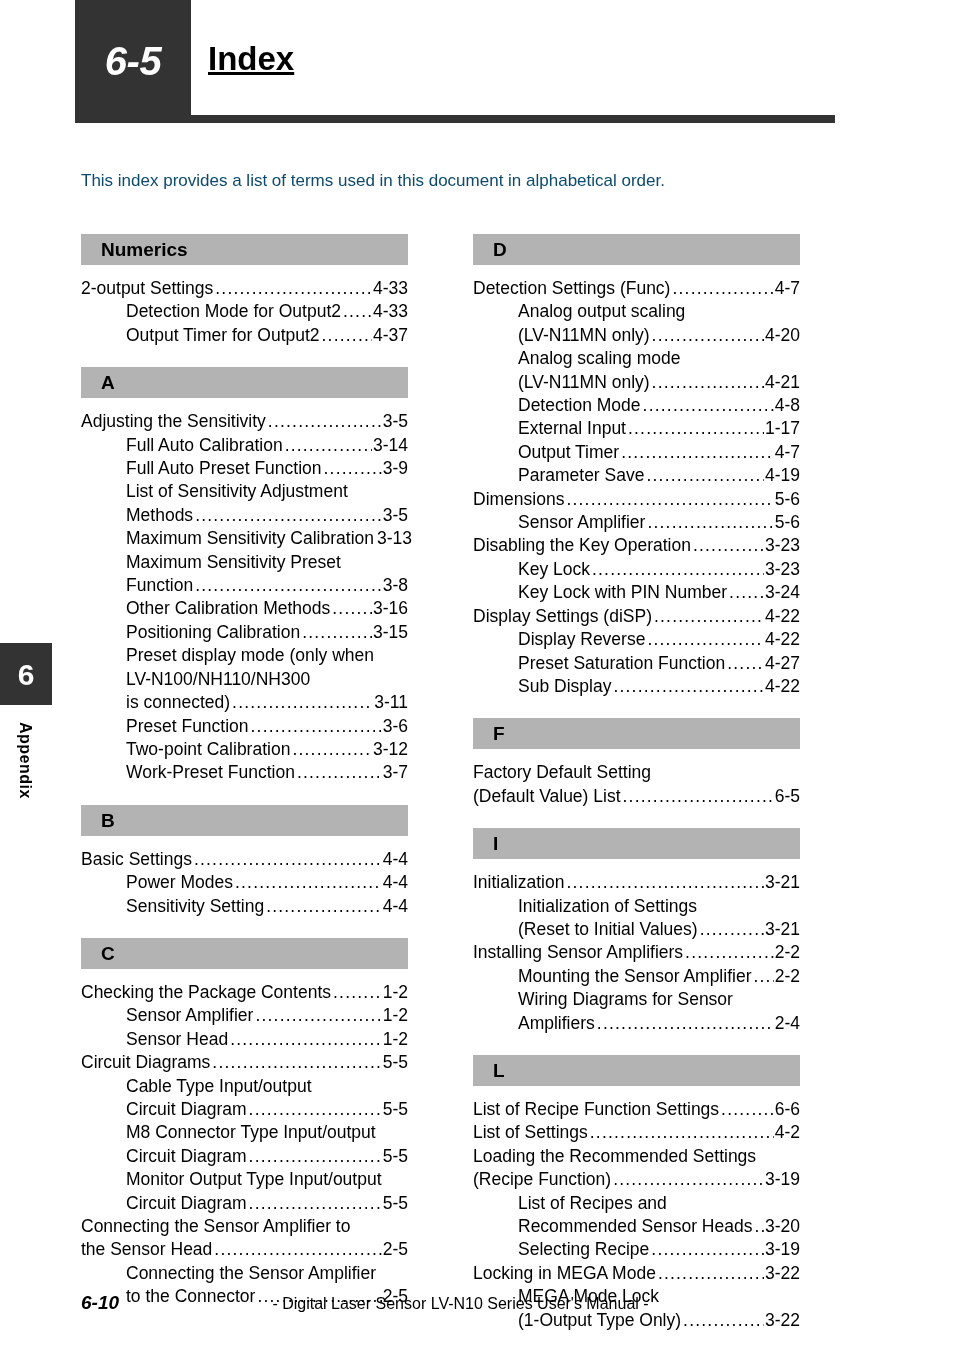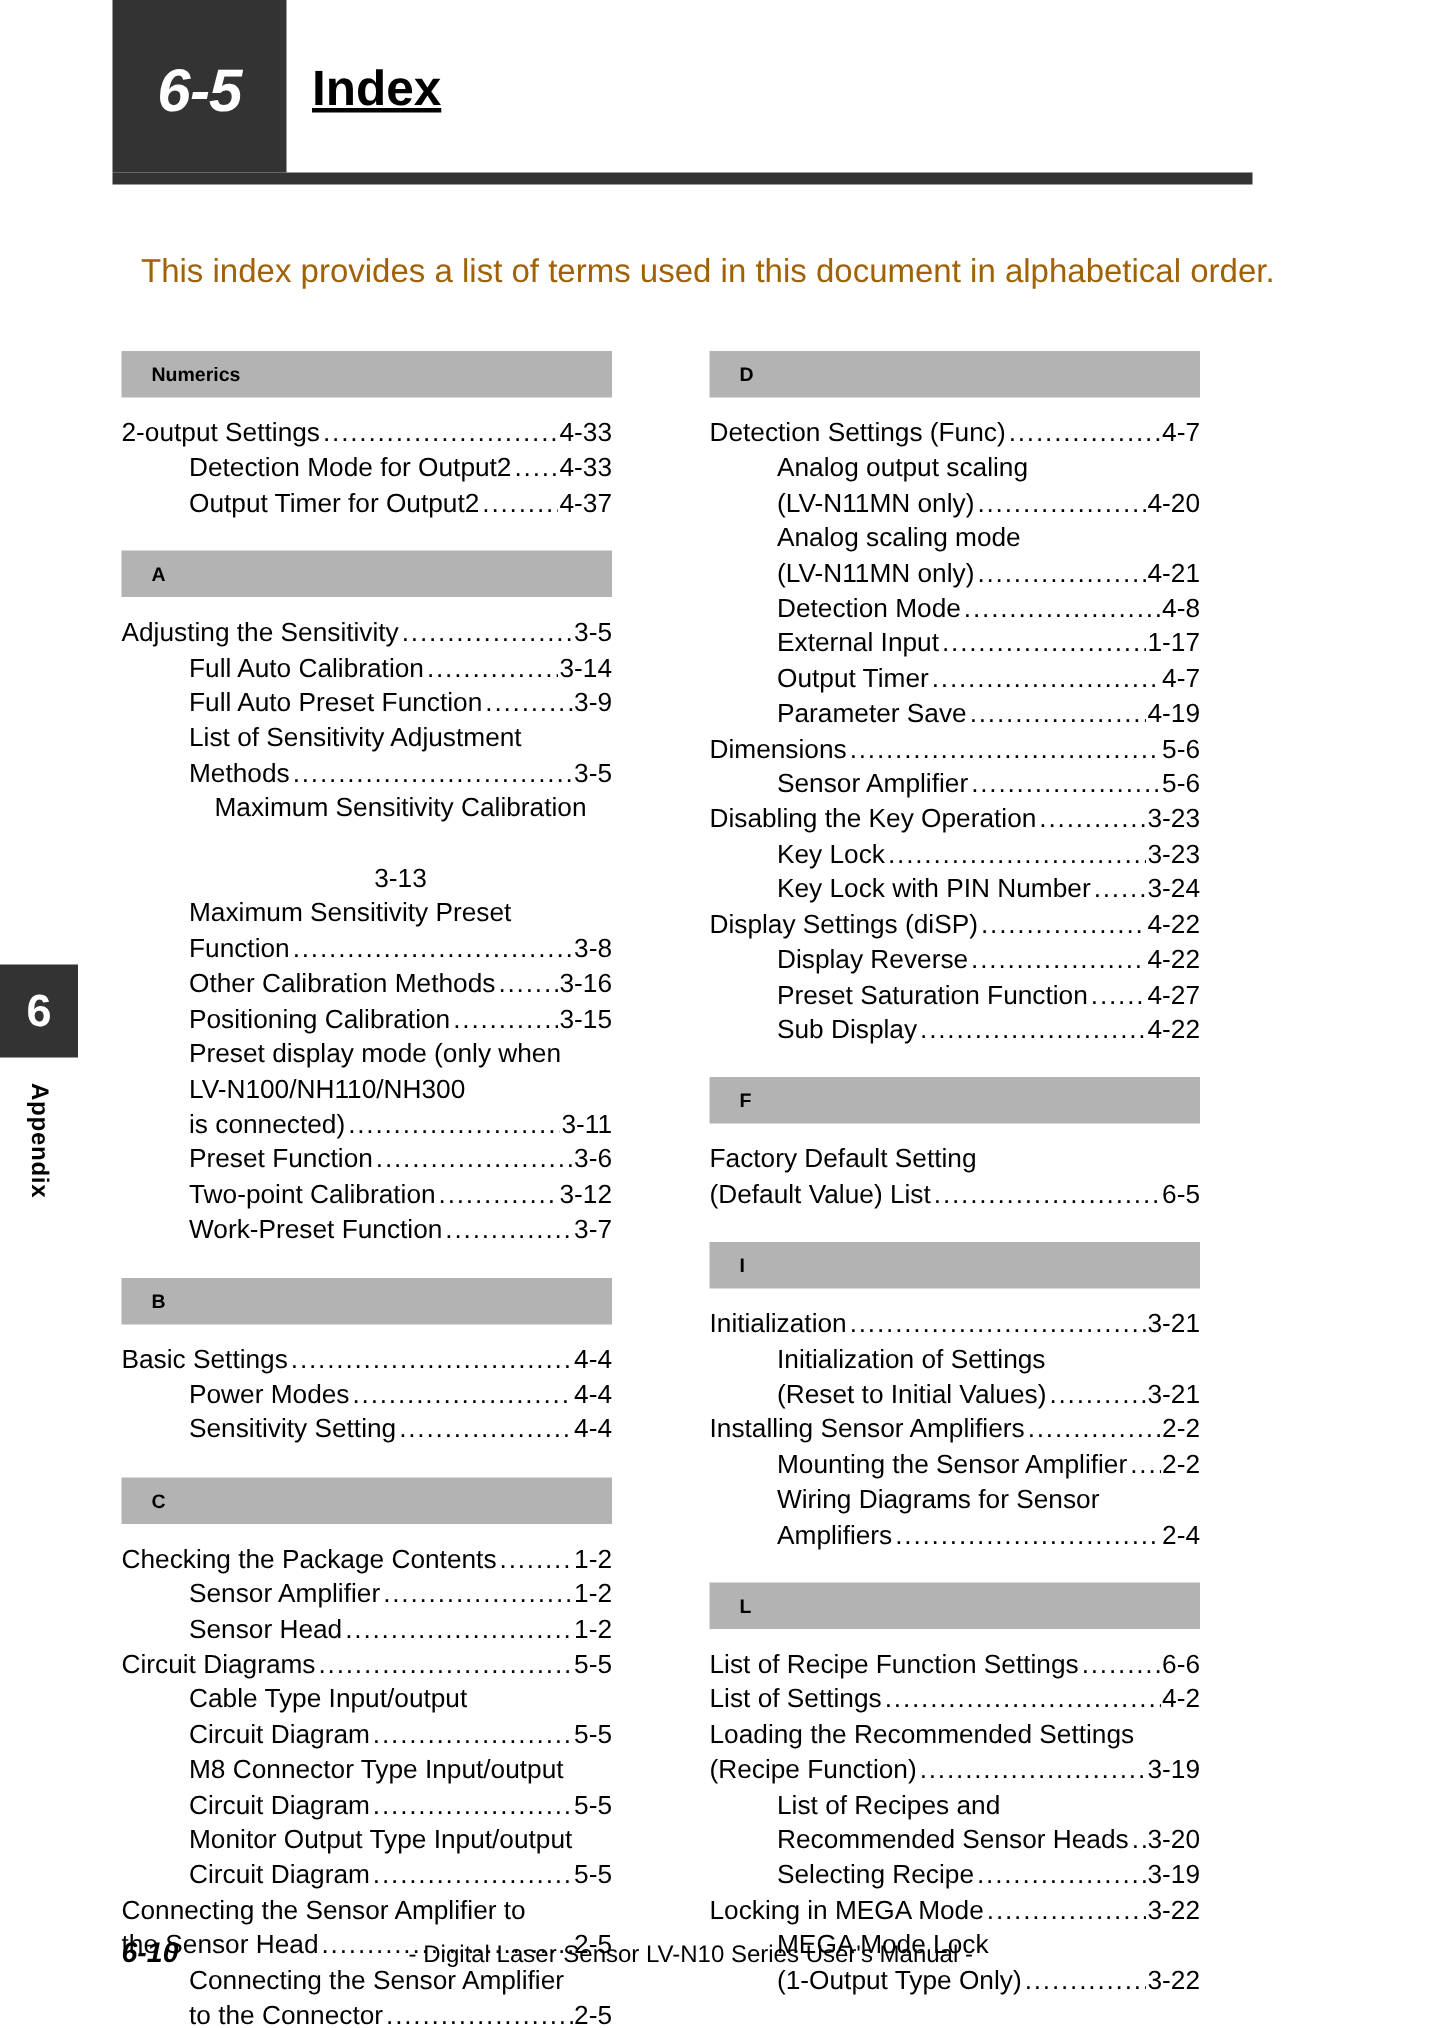--- a/index.html
+++ b/index.html
@@ -62,26 +62,26 @@
     left: 0px;
     top: 115px;
     width: 760px;
     height: 8px;
     background: #333333;
   }
 
   
   #intro-text {
     position: absolute;
-    left: 94px;
+    left: 81px;
     top: 170px;
     width: 780px;
-    font-size: 22px;
+    font-size: 17px;
     line-height: 22px;
-    color: #a16207;
+    color: #0c4a6e;
   }
 
   
   #side-chapter-tab {
     position: absolute;
     left: 0px;
     top: 643px;
     width: 52px;
     height: 62px;
     background: #333333;
@@ -126,21 +126,21 @@
   .letter-bar {
     background: #b3b3b3;
     height: 31px;
     margin-bottom: 12px;
     box-sizing: border-box;
     padding-left: 20px;
   }
   .letter-bar-label {
     display: block;
     line-height: 31px;
-    font-size: 13px;
+    font-size: 19px;
     font-weight: bold;
     color: #000000;
   }
   .letter-bar.spaced { margin-top: 20px; }
 
   .entry-list {
     margin: 0 0 0 0;
     padding: 0;
     list-style: none;
   }
@@ -247,21 +247,21 @@
           <span class="entry-label">Full Auto Preset Function</span>
           <span class="entry-leader"></span>
           <span class="entry-page">3-9</span>
         </li>
         <li class="entry sub noleader"><span class="entry-label">List of Sensitivity Adjustment</span></li>
         <li class="entry sub">
           <span class="entry-label">Methods</span>
           <span class="entry-leader"></span>
           <span class="entry-page">3-5</span>
         </li>
-        <li class="entry sub" style="display: flex; flex-direction: column;">
+        <li class="entry sub" style="display: flex;">
           <span class="entry-label">Maximum Sensitivity Calibration</span>
           <span class="entry-leader" style="visibility: hidden;"></span>
           <span class="entry-page">3-13</span>
         </li>
         <li class="entry sub noleader"><span class="entry-label">Maximum Sensitivity Preset</span></li>
         <li class="entry sub">
           <span class="entry-label">Function</span>
           <span class="entry-leader"></span>
           <span class="entry-page">3-8</span>
         </li>

